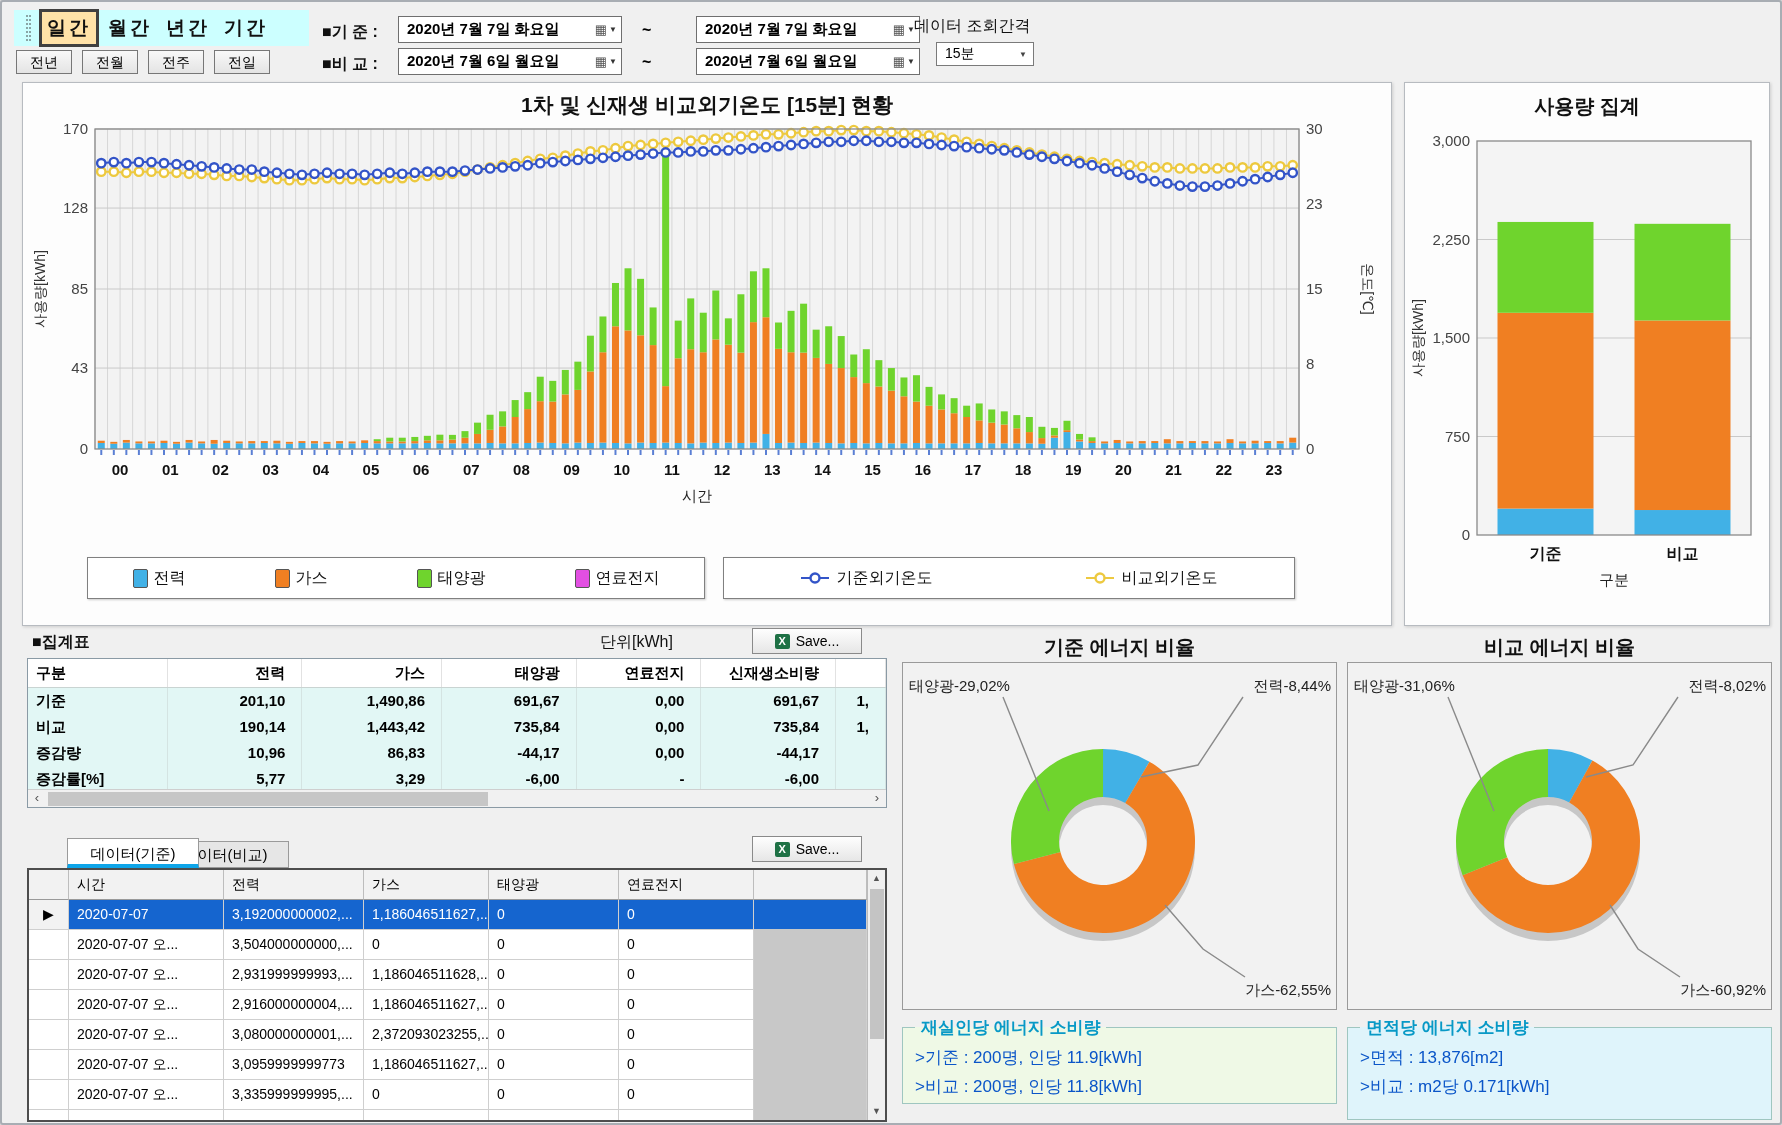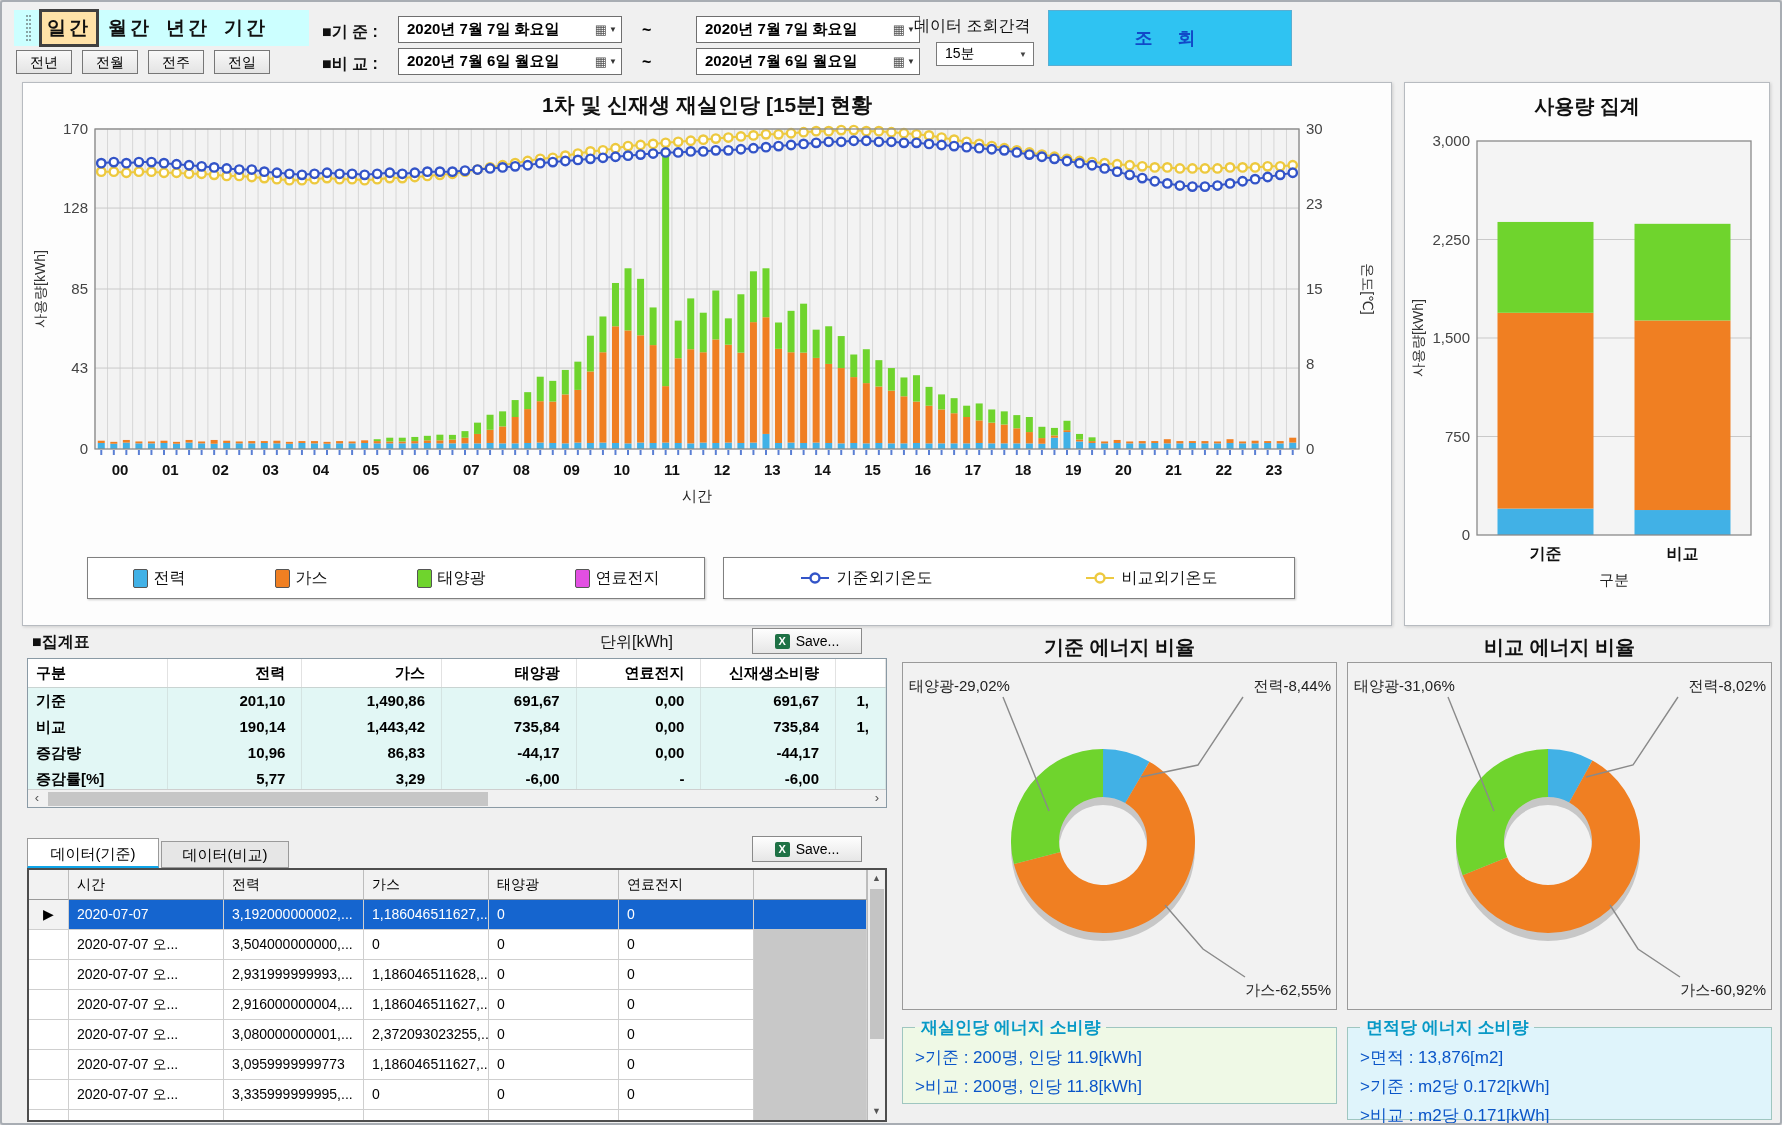--- a/index.html
+++ b/index.html
@@ -62,21 +62,21 @@
   .shead .scell { line-height:28px; height:28px; border-right:1px solid #e2e2e2; }
   .sbody .scell { line-height:26px; height:26px; font-weight:bold; }
   .num { text-align:right; }
   .hscroll { position:absolute; left:0; bottom:0; width:100%; height:18px; background:#f1f1f1;
              border-top:1px solid #cfcfcf; }
   .hthumb { position:absolute; left:20px; top:2px; width:440px; height:14px; background:#c6c6c6; }
   .harr { position:absolute; top:0; width:18px; height:18px; color:#555; font-size:13px; text-align:center; line-height:16px; }
 
   
   .dtab { position:absolute; height:30px; font-size:15px; text-align:center; border:1px solid #9a9a9a; }
-  .dtab.active { background:#fff; border-bottom:2px solid #0ea5e9; line-height:30px; z-index:2; }
+  .dtab.active { background:#fff; border-bottom:4px solid #0ea5e9; line-height:30px; z-index:2;margin-left:40px; }
   .dtab.inactive { background:#e6e6e6; height:27px; top:839px; line-height:26px; }
   #grid { position:absolute; left:25px; top:866px; width:860px; height:254px;
           border:2px solid #4d4d4d; background:#c8c8c8; overflow:hidden; }
   .grow { display:flex; height:30px; background:#fff; }
   .gcell { border-right:1px solid #cfcfcf; border-bottom:1px solid #cfcfcf; font-size:14px;
            line-height:29px; padding-left:8px; white-space:nowrap; overflow:hidden; }
   .ghead .gcell { background:#f2f2f2; border-right:1px solid #bdbdbd; border-bottom:1px solid #9a9a9a; }
   .grow.selrow .gcell { background:#1565cf; color:#fff; }
   .grow.selrow .gcell.selcell { background:#f2f2f2; color:#000; }
   .gfill { background:#c8c8c8; border-bottom:1px solid #c8c8c8; }
@@ -139,24 +139,23 @@
     <span class="dtxt">2020년  7월  6일 월요일</span>
     <span class="cal">▦</span>
       <span class="arr">▼</span>
   </div>
 
   <div class="intlab">데이터 조회간격</div>
   <div class="intsel">
     <span>15분</span>
     <span class="arr">▼</span>
   </div>
-  <div class="searchbtn">조 회</div>
 
   <div class="panel" id="main-panel">
-    <div class="cht-title">1차 및 신재생 재실인당 [15분] 현황</div>
+    <div class="cht-title">1차 및 신재생 비교외기온도 [15분] 현황</div>
     <svg id="main-chart-svg" style="position:absolute; left:6px; top:36px;" width="1358" height="430">
         <rect x="66" y="10" width="1204" height="320" fill="#f3f3f3"></rect>
         <line x1="66" y1="10" x2="66" y2="330" stroke="#d6d6d6" stroke-width="1"></line>
         <line x1="78.54166666666667" y1="10" x2="78.54166666666667" y2="330" stroke="#d6d6d6" stroke-width="1"></line>
         <line x1="91.08333333333333" y1="10" x2="91.08333333333333" y2="330" stroke="#d6d6d6" stroke-width="1"></line>
         <line x1="103.625" y1="10" x2="103.625" y2="330" stroke="#d6d6d6" stroke-width="1"></line>
         <line x1="116.16666666666666" y1="10" x2="116.16666666666666" y2="330" stroke="#d6d6d6" stroke-width="1"></line>
         <line x1="128.70833333333331" y1="10" x2="128.70833333333331" y2="330" stroke="#d6d6d6" stroke-width="1"></line>
         <line x1="141.25" y1="10" x2="141.25" y2="330" stroke="#d6d6d6" stroke-width="1"></line>
         <line x1="153.79166666666666" y1="10" x2="153.79166666666666" y2="330" stroke="#d6d6d6" stroke-width="1"></line>
@@ -1086,17 +1085,16 @@
   </div>
 
   <fieldset class="info" id="info-person">
     <legend>재실인당 에너지 소비량</legend>
     <div class="iline">&gt;기준 : 200명,  인당 11.9[kWh]</div>
     <div class="iline">&gt;비교 : 200명,  인당 11.8[kWh]</div>
   </fieldset>
   <fieldset class="info" id="info-area">
     <legend>면적당 에너지 소비량</legend>
     <div class="iline">&gt;면적 : 13,876[m2]</div>
-    <div class="iline">&gt;기준 : m2당 0.172[kWh]</div>
     <div class="iline">&gt;비교 : m2당 0.171[kWh]</div>
   </fieldset>
 
 </div>
 
 </body></html>

